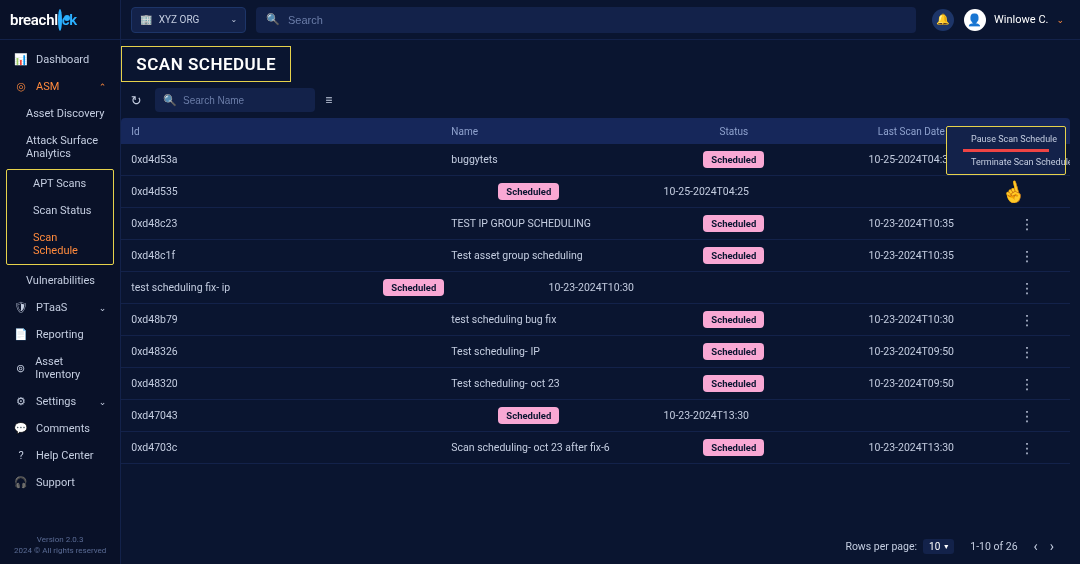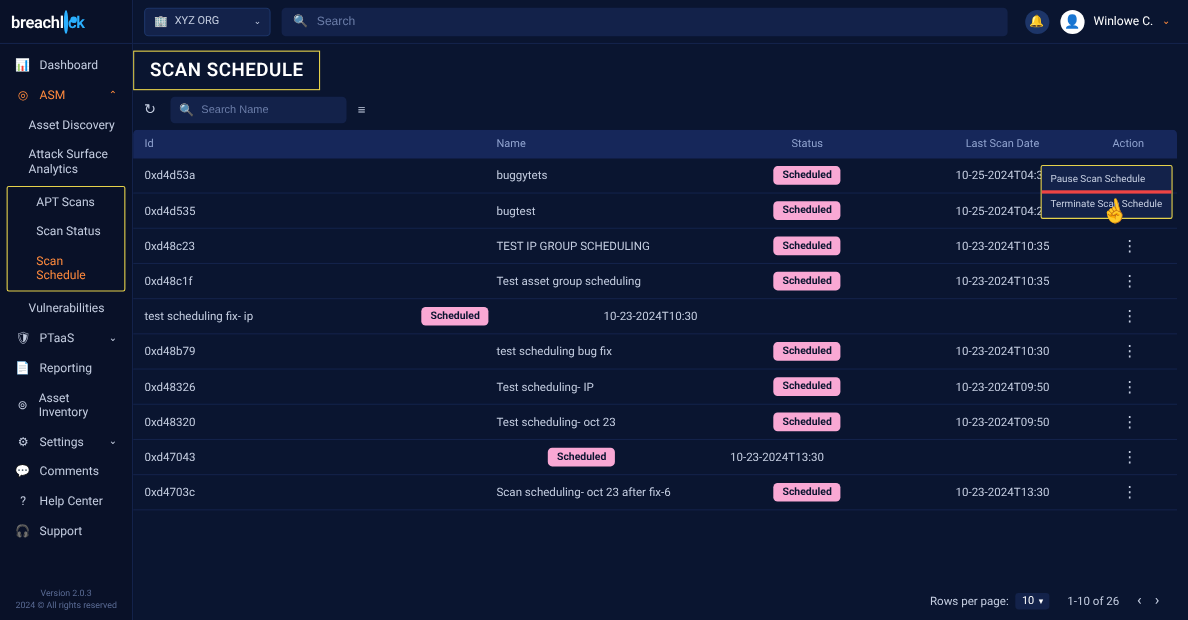--- a/index.html
+++ b/index.html
@@ -300,26 +300,26 @@
     align-items: center;
     justify-content: center;
     cursor: pointer;
     color: #c4cde0;
     font-size: 14px;
   }
 
   
   .action-menu {
     position: absolute;
-    top: 32px;
+    top: 8px;
     right: 4px;
     background: #13224a;
     border: 1px solid #e6d24b;
     border-radius: 2px;
-    padding: 2px 0;
+    padding: 2px 16px;
     z-index: 10;
     width: 120px;
   }
   .action-menu .menu-item {
     padding: 5px 8px;
     font-size: 9px;
     color: #c4cde0;
     cursor: pointer;
     white-space: nowrap;
   }
@@ -493,21 +493,20 @@
         <div class="tbody" id="tbody">
             <div class="row">
               <div class="col-id">0xd4d53a</div>
               <div class="col-name">buggytets</div>
               <div class="col-status"><span class="status-badge">Scheduled</span></div>
               <div class="col-date">10-25-2024T04:30</div>
               <div class="action-cell"></div>
             </div>
             <div class="row">
               <div class="col-id">0xd4d535</div>
-              <div class="col-name">bugtest</div>
               <div class="col-status"><span class="status-badge">Scheduled</span></div>
               <div class="col-date">10-25-2024T04:25</div>
               <div class="action-cell"></div>
             </div>
             <div class="row">
               <div class="col-id">0xd48c23</div>
               <div class="col-name">TEST IP GROUP SCHEDULING</div>
               <div class="col-status"><span class="status-badge">Scheduled</span></div>
               <div class="col-date">10-23-2024T10:35</div>
               <div class="action-cell">

